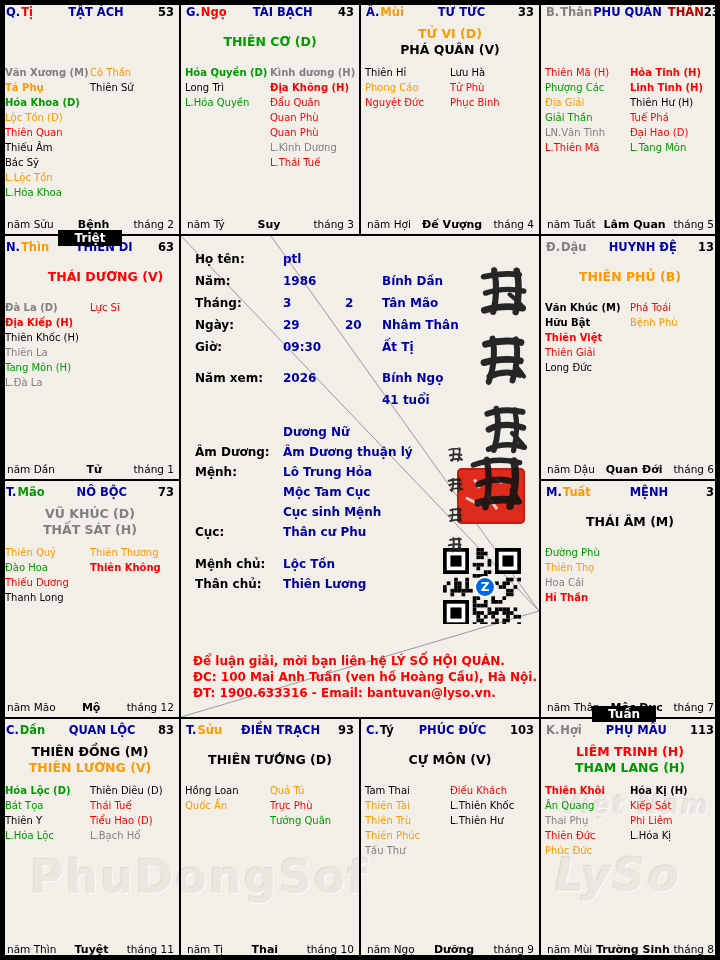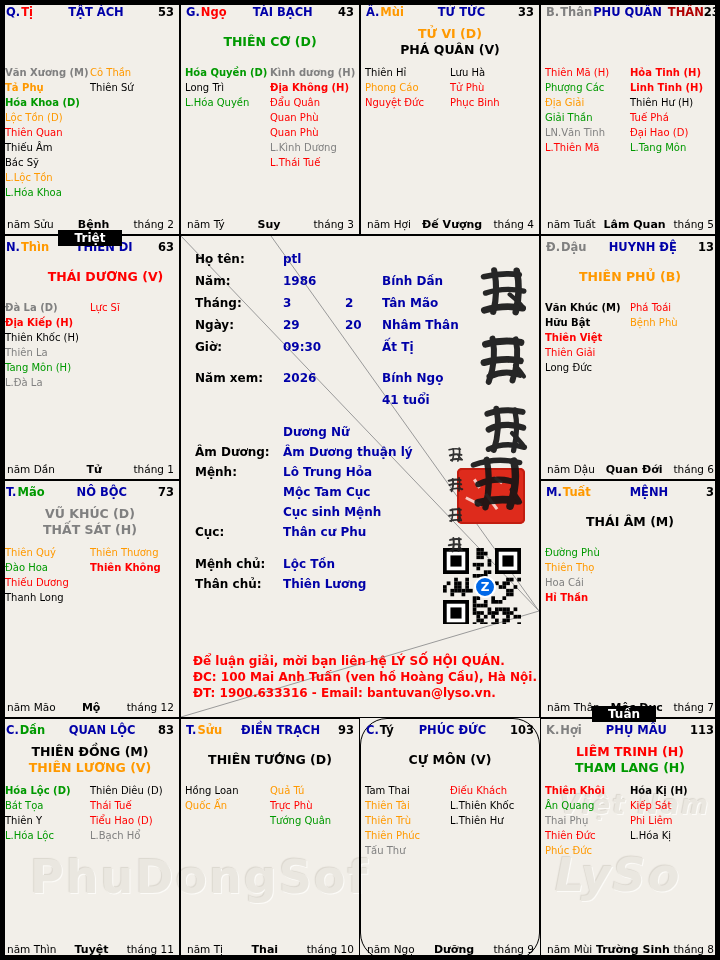--- a/index.html
+++ b/index.html
@@ -653,21 +653,21 @@
           <li style="color: rgb(255, 0, 0);">Trực Phù</li>
           <li style="color: rgb(0, 153, 0);">Tướng Quân</li>
         </ul>
       </div>
       <div class="ft">
         <span>năm Tị</span>
         <span class="stg">Thai</span>
         <span>tháng 10</span>
       </div>
     </div>
-    <div class="cell" style="left: 360px; top: 718px; width: 180px; height: 242px; border-radius: 27px;">
+    <div class="cell" style="left: 360px; top: 718px; width: 180px; height: 242px;">
       <div class="hd">
         <span class="branch"><span style="color: rgb(0, 0, 168);">C.</span><span style="color: rgb(0, 0, 0);">Tý</span></span>
         <span class="pgroup">
           <span class="pname">PHÚC ĐỨC</span>
         </span>
         <span class="num">103</span>
       </div>
       <div class="mains">
         <div style="color: rgb(0, 0, 0);">CỰ MÔN (V)</div>
       </div>

